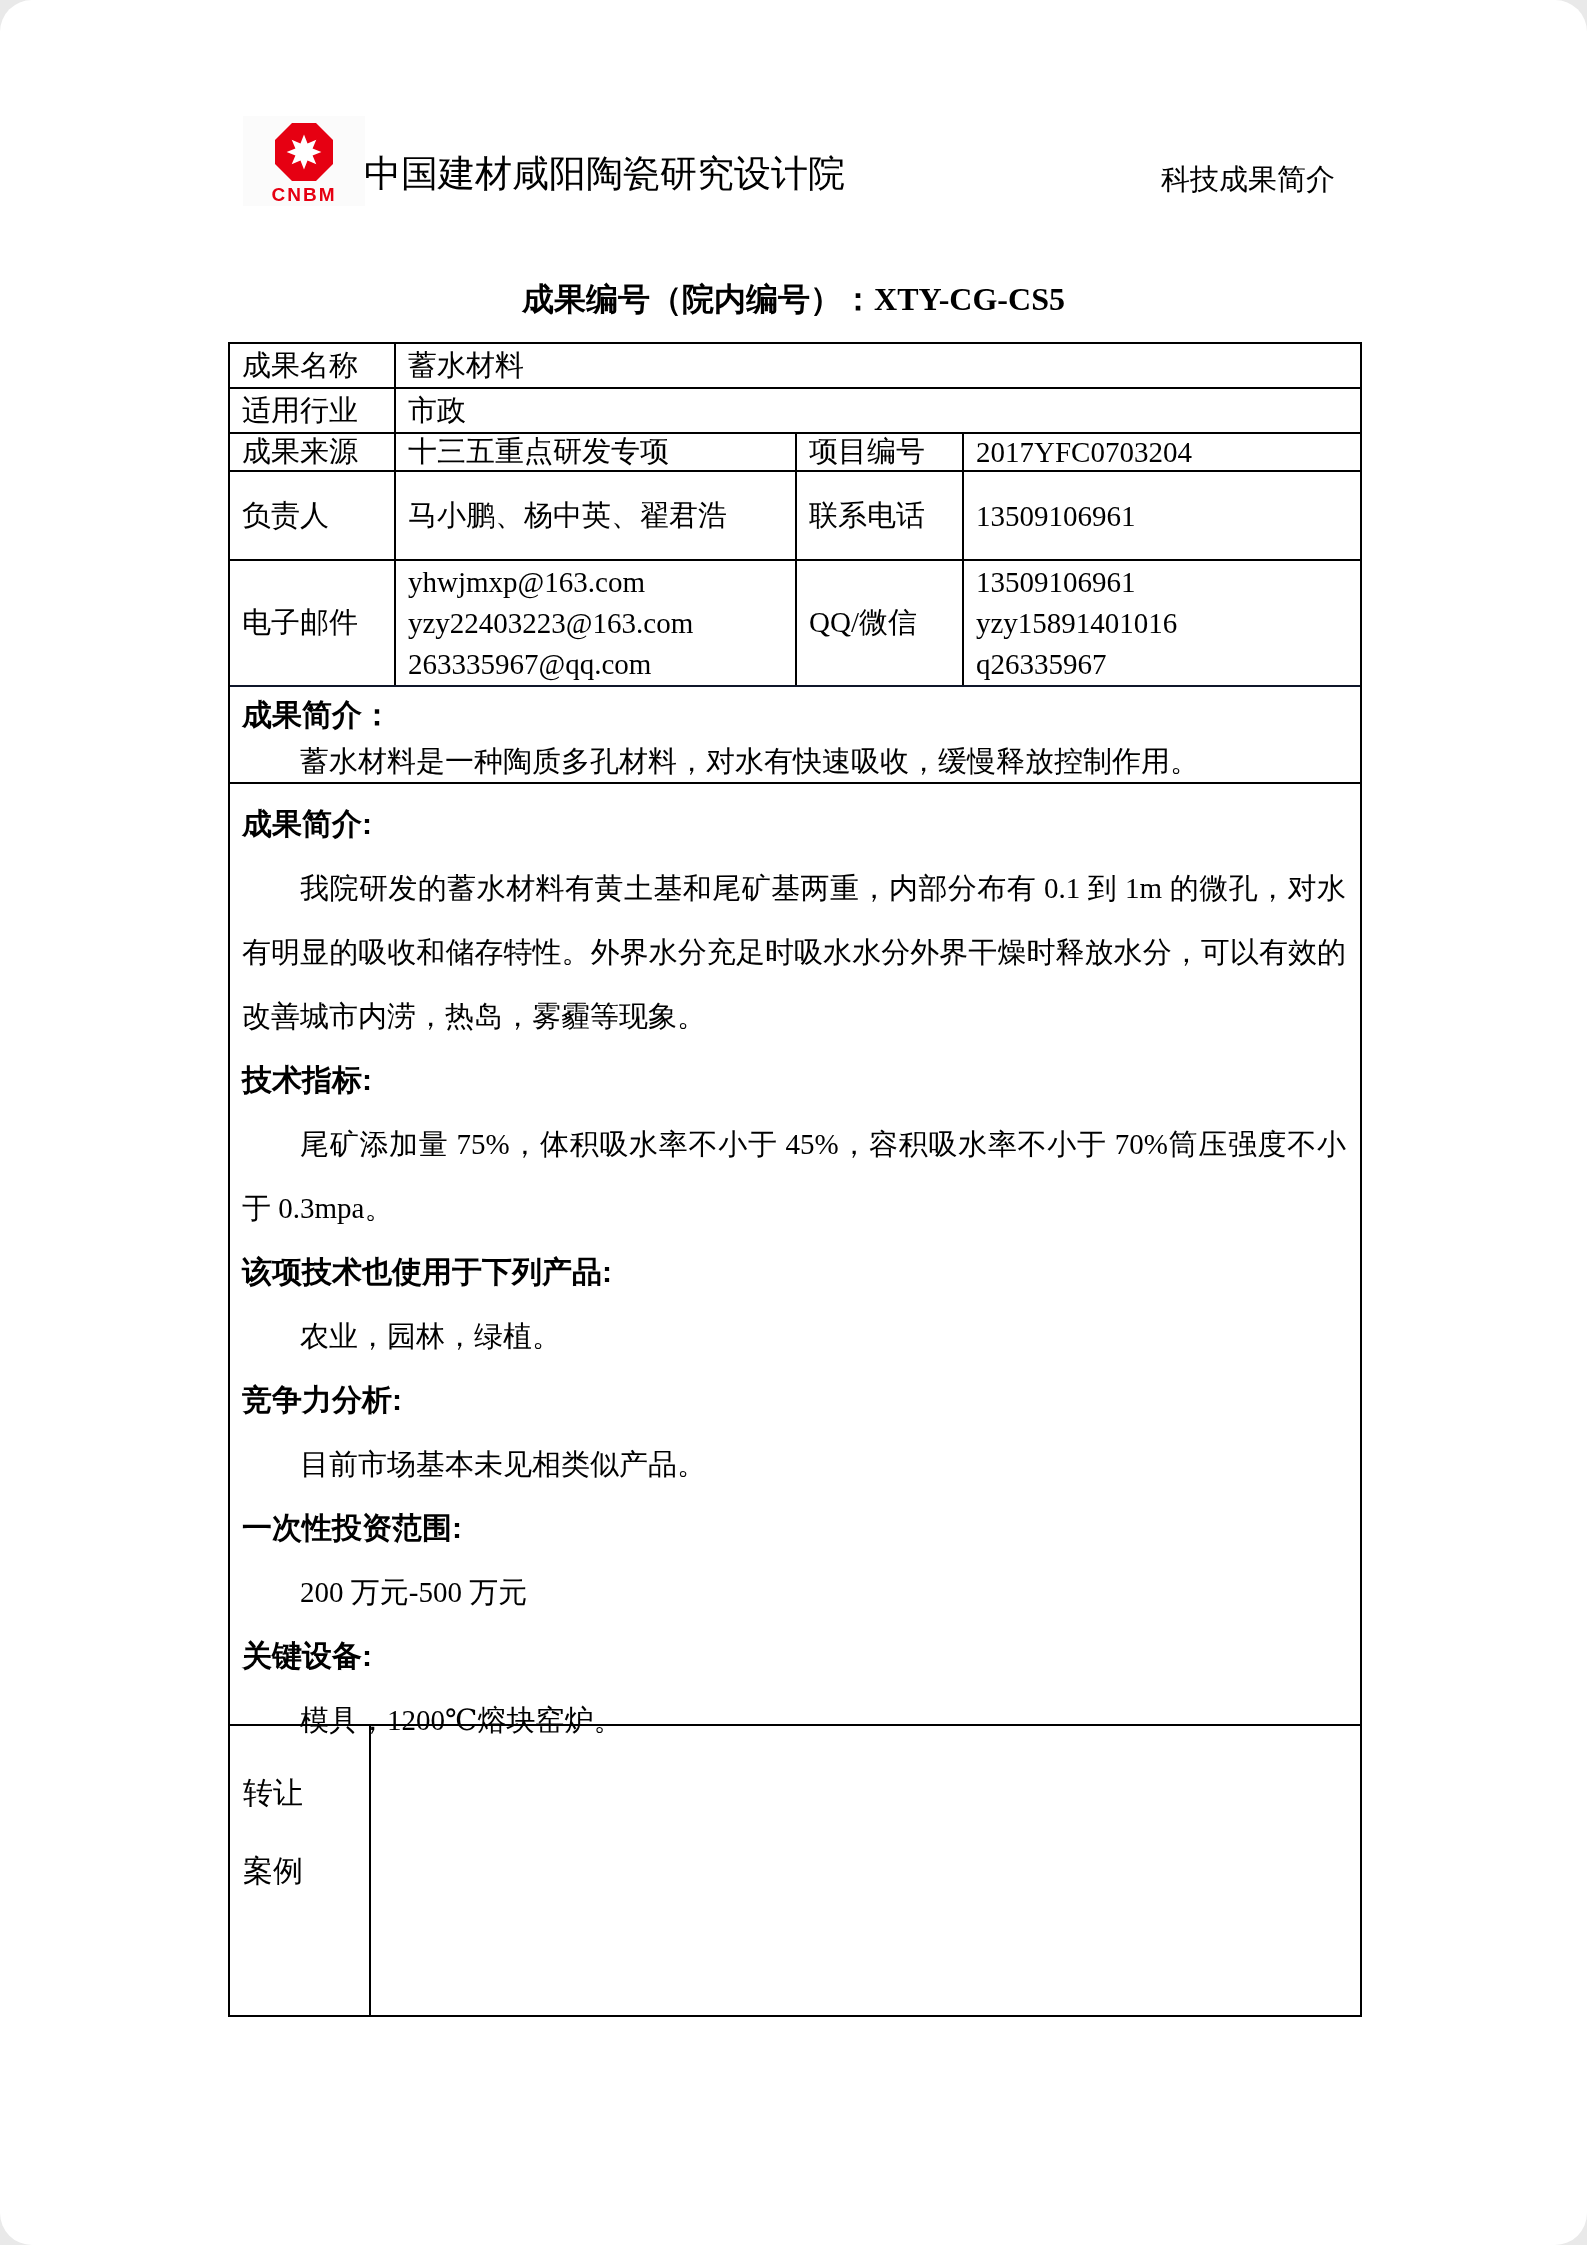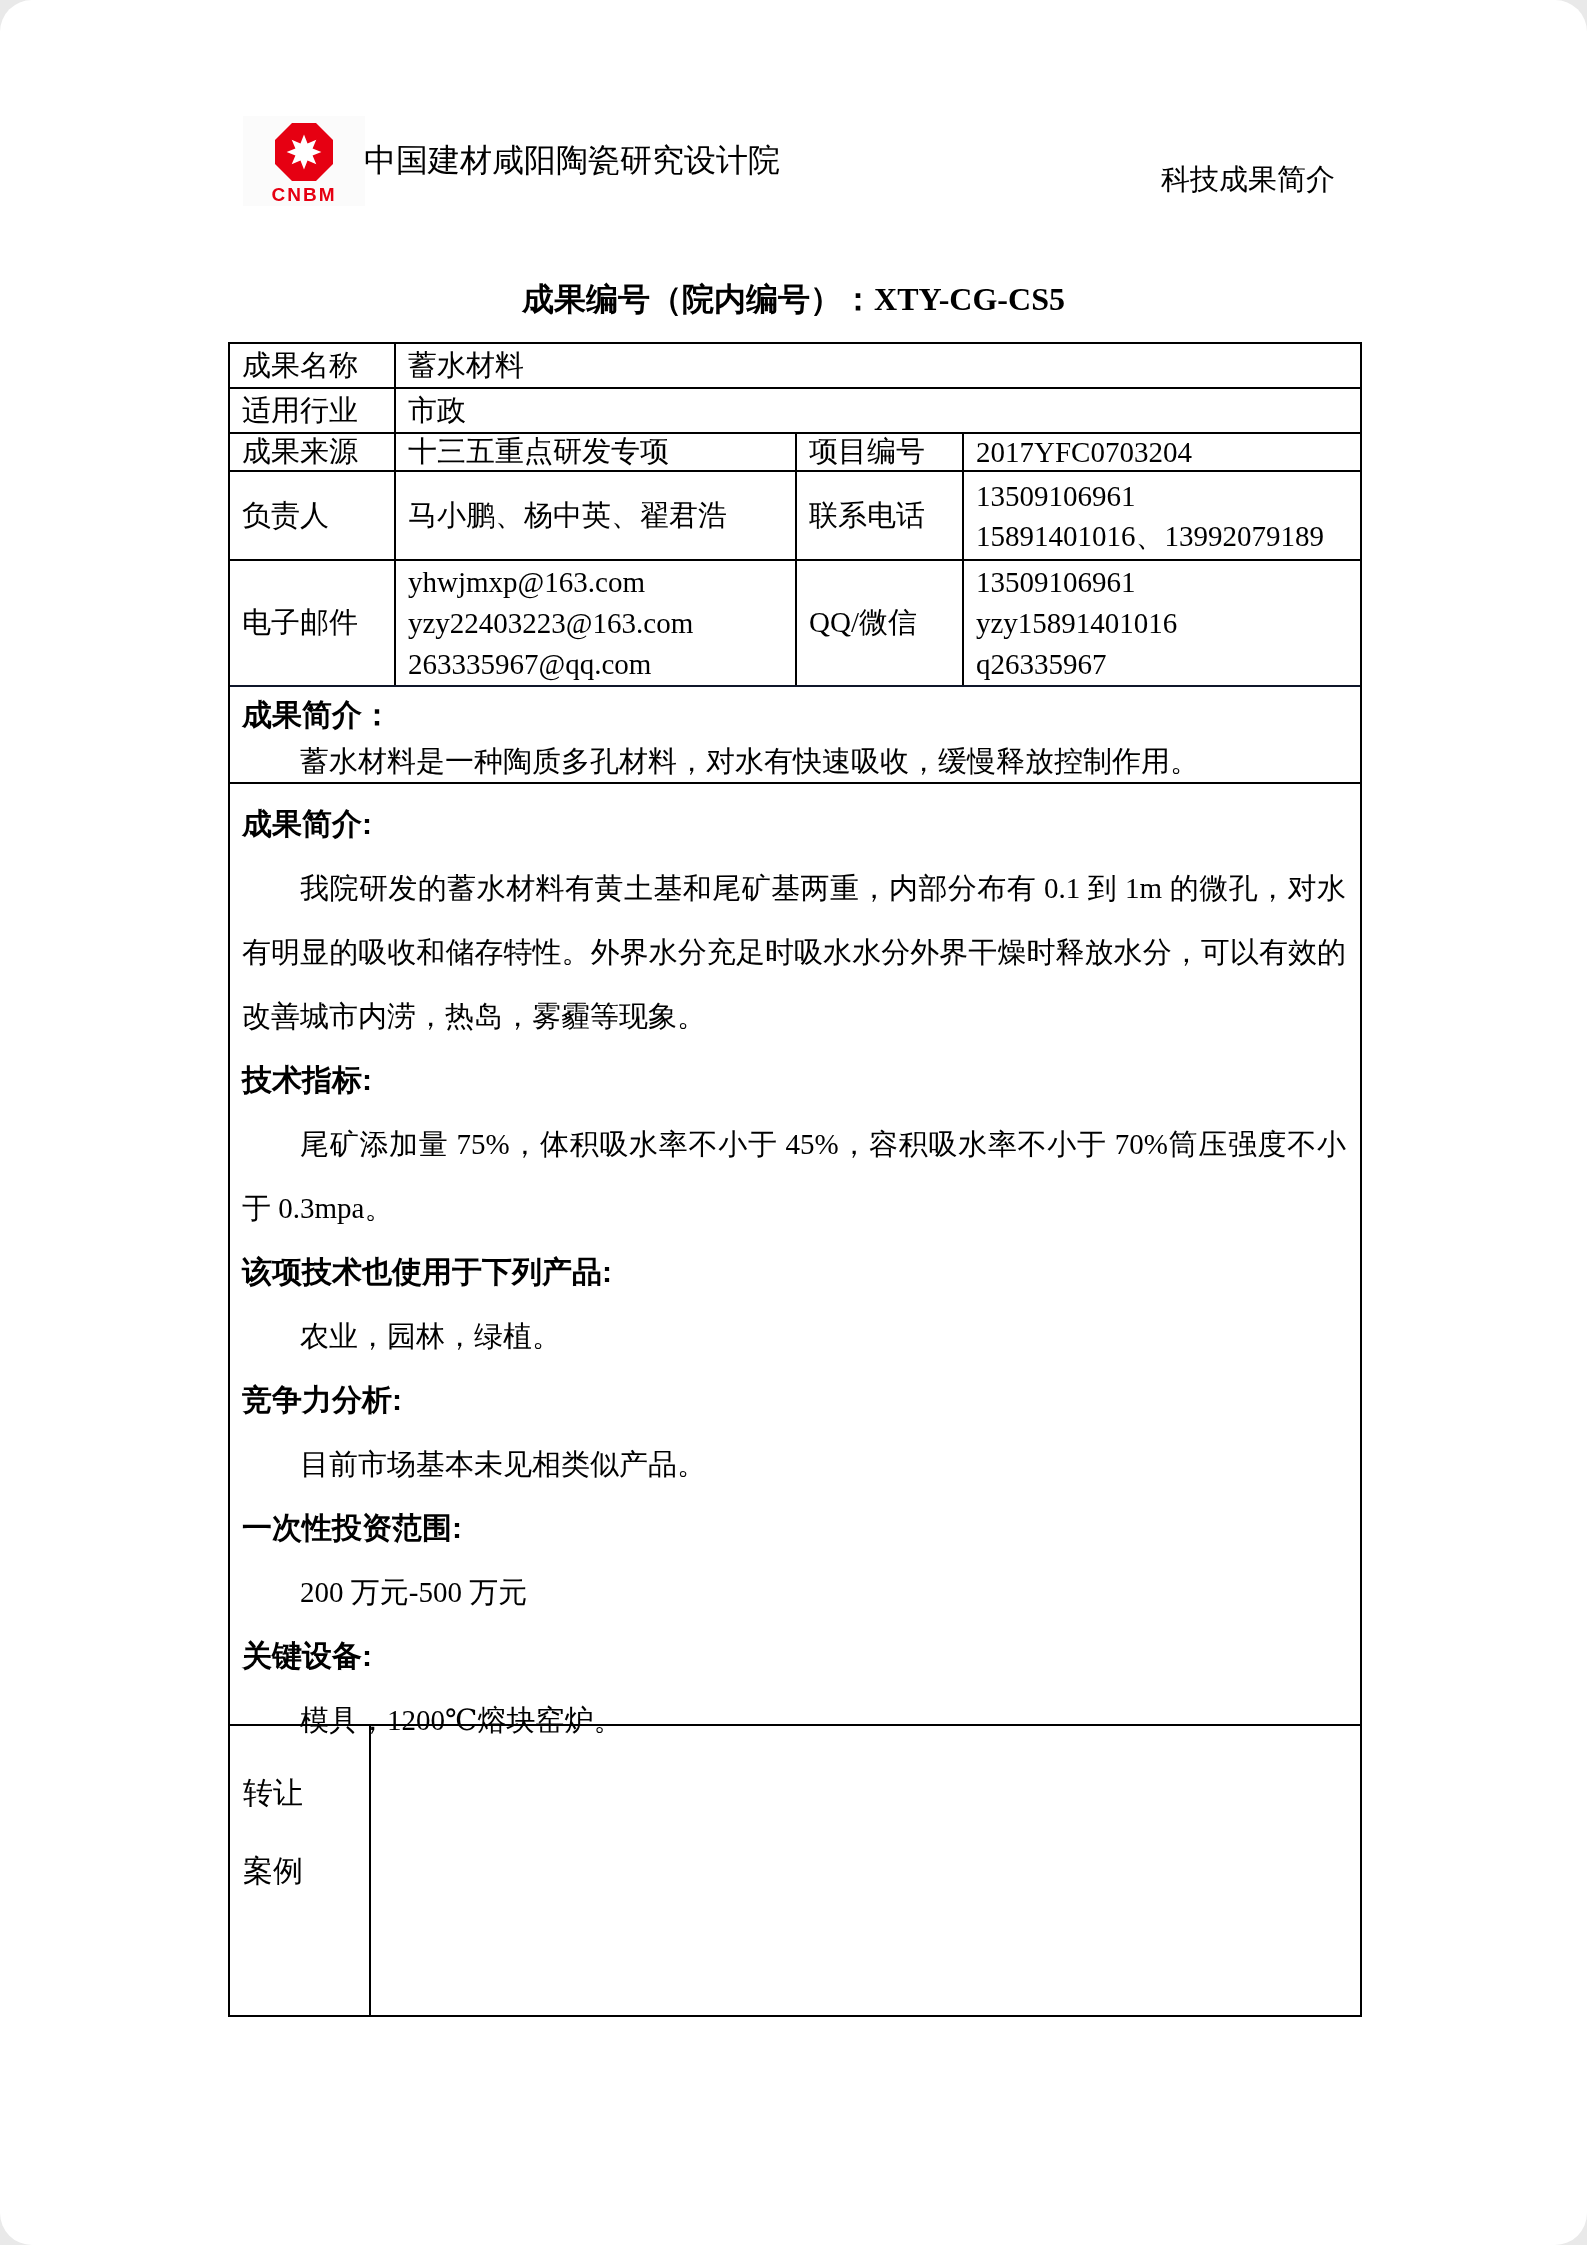--- a/index.html
+++ b/index.html
@@ -14,23 +14,23 @@
   .logo-block {
     position:absolute; left:243px; top:116px; width:122px; height:90px;
     background:#fbfbfb; text-align:center;
   }
   .logo-block svg { width:58px; height:58px; margin-top:7px; display:inline-block; }
   .logo-word {
     font-family:"Liberation Sans","DejaVu Sans",sans-serif;
     font-weight:bold; font-size:19px; letter-spacing:2px; line-height:20px;
   }
   .institute {
-    position:absolute; left:364px; top:143px;
+    position:absolute; left:364px; top:157px;
     font-family:"Liberation Sans","DejaVu Sans",sans-serif;
-    font-size:32px; line-height:34px;
+    font-size:37px; line-height:34px;
   }
   .doc-type {
     position:absolute; left:1161px; top:163px;
     font-family:"Liberation Sans","DejaVu Sans",sans-serif;
     font-size:29px; line-height:33px;
   }
 
   
   .doc-title {
     position:absolute; top:278px; left:0; width:100%;
@@ -121,21 +121,20 @@
       <div class="cell c3">项目编号</div>
       <div class="cell c4">2017YFC0703204</div>
     </div>
 
     <div class="t-row h89">
       <div class="cell c1">负责人</div>
       <div class="cell c2">马小鹏、杨中英、翟君浩</div>
       <div class="cell c3">联系电话</div>
       <div class="cell c4">
         <div class="phone-line">13509106961</div>
-        <div class="phone-line">15891401016、13992079189</div>
       </div>
     </div>
 
     <div class="t-row h126">
       <div class="cell c1">电子邮件</div>
       <div class="cell c2">
         <div class="line">yhwjmxp@163.com</div>
         <div class="line">yzy22403223@163.com</div>
         <div class="line">263335967@qq.com</div>
       </div>

